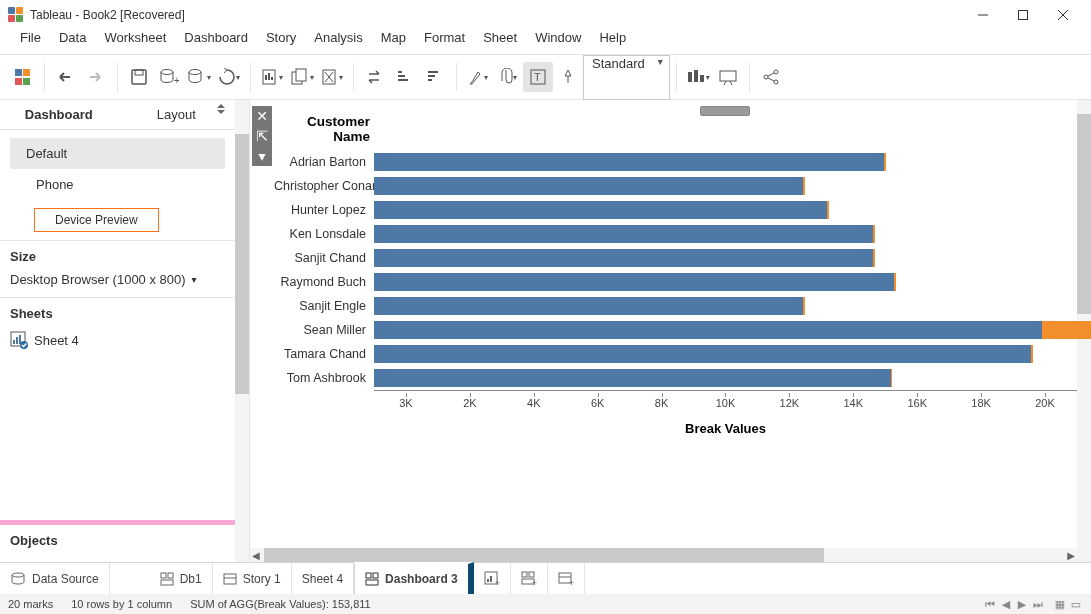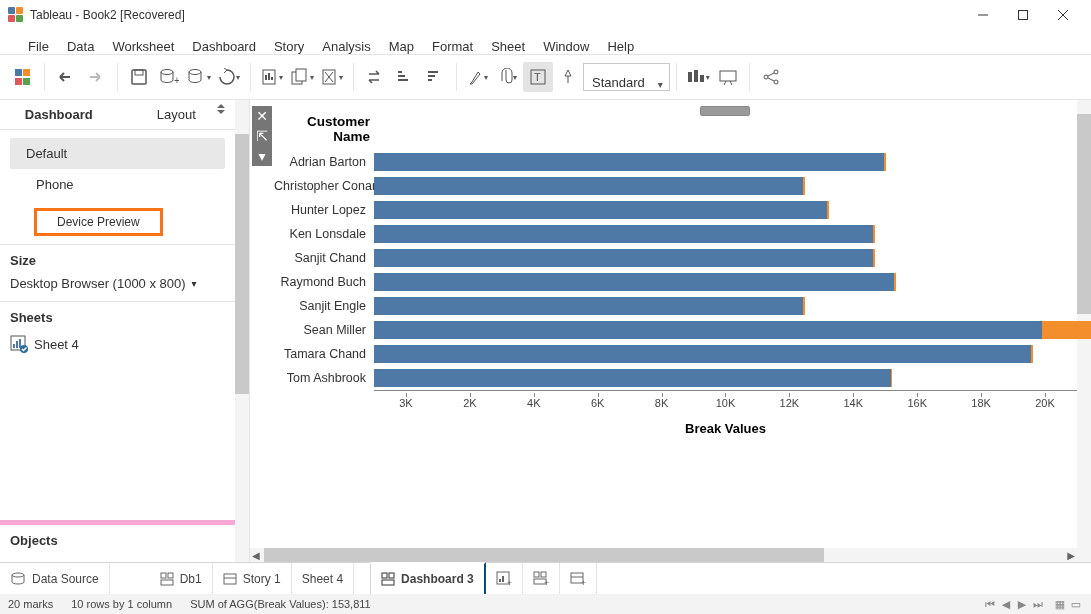--- a/index.html
+++ b/index.html
@@ -4,43 +4,43 @@
 <style>
   * { box-sizing: border-box; margin: 0; padding: 0; font-family: "Segoe UI", Arial, sans-serif; }
   html, body { width: 1091px; height: 614px; overflow: hidden; background: #fff; }
   .titlebar { height: 30px; display: flex; align-items: center; padding: 0 8px; background: #fff; font-size: 12px; color: #333; }
   .titlebar .logo { width: 16px; height: 16px; margin-right: 6px; display:flex; flex-wrap:wrap; }
   .titlebar .logo span { width: 7px; height: 7px; margin: 0 1px 1px 0; border-radius: 1px; }
   .titlebar .logo span:nth-child(1){background:#4e79a7;} .titlebar .logo span:nth-child(2){background:#f28e2b;}
   .titlebar .logo span:nth-child(3){background:#e15759;} .titlebar .logo span:nth-child(4){background:#59a14f;}
   .titlebar .spacer { flex:1; }
   .winbtn { width: 40px; height: 30px; display:flex; align-items:center; justify-content:center; color:#333; }
-  .menubar { height: 24px; display:flex; align-items:flex-end; padding: 0 28px; font-size:13px; color:#333; }
+  .menubar { height: 24px; display:flex; align-items:flex-start; padding: 0 20px; font-size:13px; color:#333; }
   .menubar div { margin-right: 18px; }
   .toolbar { height: 46px; border-top:1px solid #e5e5e5; border-bottom:1px solid #e5e5e5; display:flex; align-items:center; padding:0 8px; }
   .tbtn { height:30px; min-width:30px; display:flex; align-items:center; justify-content:center; color:#555; }
   .tb-sep { width:1px; height:28px; background:#e5e5e5; margin:0 6px; }
   .tbtn svg { display:block; }
   .tbtn.active { background:#e4e4e4; border-radius:2px; }
-  .preset-dd { height:28px; border:1px solid #c9c9c9; font-size:13px; padding:0 24px 0 8px; display:flex; align-items:flex-end; position:relative; color:#333;}
+  .preset-dd { height:45px; border:1px solid #c9c9c9; font-size:13px; padding:0 24px 0 8px; display:flex; align-items:flex-start; position:relative; color:#333;}
   .preset-dd::after { content:"▾"; position:absolute; right:6px; font-size:10px; color:#555;}
   .main { display:flex; height: calc(614px - 30px - 24px - 46px - 32px - 20px); }
   .leftpanel { width:250px; border-right:1px solid #e5e5e5; display:flex; flex-direction:column; font-size:13px; color:#333; position:relative;}
   .left-scroll-track { position:absolute; right:0; top:0; width:14px; height:100%; background:#f4f4f4;}
   .left-scroll-thumb { position:absolute; right:0; top:34px; width:14px; height:260px; background:#c9c9c9;}
   .left-inner { padding-right:14px; }
   .tabrow { height:30px; display:flex; border-bottom:1px solid #e5e5e5; }
   .tabrow > div { flex:1; display:flex; align-items:center; justify-content:center; font-weight:bold; font-size:13px;}
   .tabrow > div:last-child { font-weight:normal; position:relative; }
   .tabrow > div:last-child::after { content:""; border-top:4px solid #666; border-left:4px solid transparent; border-right:4px solid transparent; position:absolute; right:10px; top:10px;}
   .tabrow > div:last-child::before { content:""; border-bottom:4px solid #666; border-left:4px solid transparent; border-right:4px solid transparent; position:absolute; right:10px; top:4px;}
   .pane-section { border-bottom:1px solid #e5e5e5; padding:8px 10px; }
   .device-item { padding:8px 16px; border-radius:2px; }
   .device-item.selected { background:#e8e8e8; }
-  .device-preview-btn { border:3px solid #f97316; padding:4px 20px; margin:8px 0 0 24px; display:inline-block; font-size:12px;}
+  .device-preview-btn { border:1px solid #f97316; padding:4px 20px; margin:8px 0 0 24px; display:inline-block; font-size:12px;}
   .section-title { font-weight:bold; margin-bottom:6px; font-size:13px; }
   .size-dd { display:flex; align-items:center; font-size:13px; padding:2px 0;}
   .size-dd::after { content:"▾"; margin-left:6px; font-size:10px; }
   .sheet-item { display:flex; align-items:center; padding:4px 0; font-size:13px;}
   .sheet-item svg { margin-right:6px; }
   .canvas-area { flex:1; position:relative; background:#fff; overflow:hidden;}
   .canvas-vtrack { position:absolute; right:0; top:0; width:14px; height:100%; background:#f4f4f4;}
   .canvas-vthumb { position:absolute; right:0; top:14px; width:14px; height:200px; background:#c9c9c9;}
   .float-btns { position:absolute; left:2px; top:6px; width:20px; background:#767676; }
   .float-btns div { height:20px; display:flex; align-items:center; justify-content:center; color:#fff; font-size:14px;}
@@ -429,21 +429,21 @@
   <div class="bt-cell">
     <svg width="14" height="14">
         <rect x="1" y="2" width="12" height="10" fill="none" stroke="#666"></rect>
         <line x1="1" y1="6" x2="13" y2="6" stroke="#666"></line>
       </svg>
     <span>Story 1</span>
   </div>
   <div class="bt-cell">
     <span>Sheet 4</span>
   </div>
-  <div class="bt-cell active" style="border-left:1px solid #d5d5d5;border-right:2px solid #0c4a6e;margin-left:16px;">
+  <div class="bt-cell active" style="border-left:1px solid #d5d5d5;border-right:6px solid #0c4a6e;">
     <svg width="14" height="14">
         <rect x="1" y="1" width="5" height="5" fill="none" stroke="#333"></rect>
         <rect x="8" y="1" width="5" height="5" fill="none" stroke="#333"></rect>
         <rect x="1" y="8" width="12" height="5" fill="none" stroke="#333"></rect>
       </svg>
     <span>Dashboard 3</span>
   </div>
   <div class="bt-cell">
     <svg width="16" height="16">
         <rect x="1" y="1" width="12" height="12" fill="none" stroke="#666"></rect>

